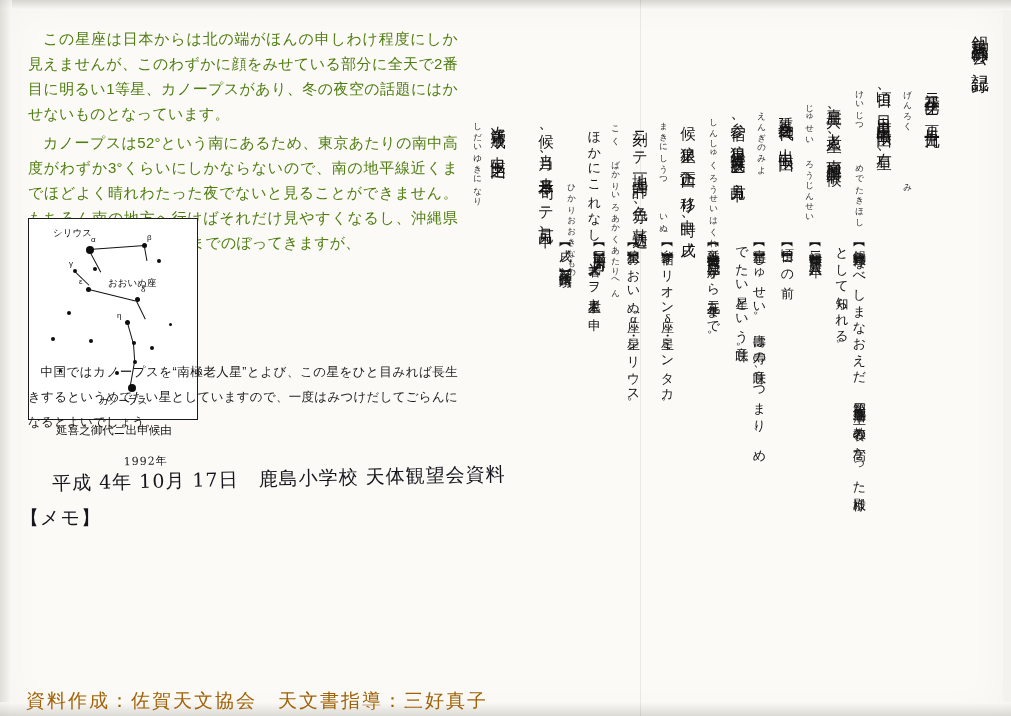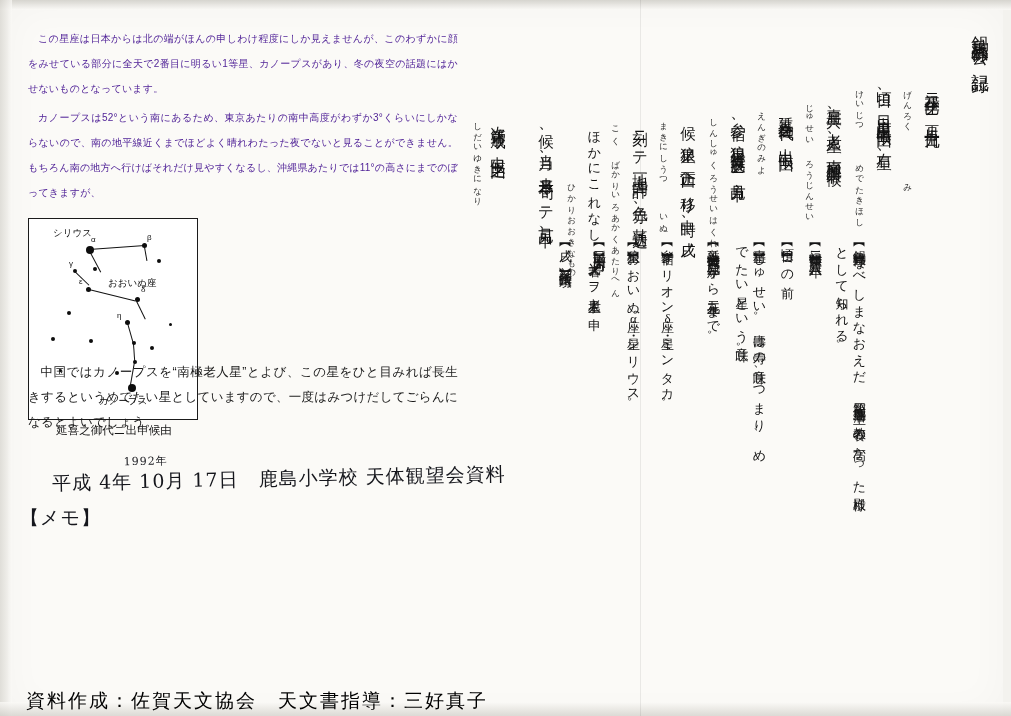--- a/index.html
+++ b/index.html
@@ -70,23 +70,23 @@
   .heading .bullet {
     display: inline-block;
     width: 8px;
     height: 8px;
     border-radius: 50%;
     background: #121212;
     margin-right: 5px;
     vertical-align: 1px;
   }
   .para {
-    font-size: 10px;
+    font-size: 15px;
     line-height: 25px;
-    color: #4c1d95;
+    color: #4d7c0f;
     text-align: justify;
     text-indent: 1em;
     margin: 0 0 2px 0;
     letter-spacing: 0.2px;
   }
   .para.p2 { margin-top: 4px; }
 
   
   .figure {
     position: absolute;
@@ -176,21 +176,21 @@
     top: 505px;
     font-size: 19px;
   }
   .hw-footer {
     position: absolute;
     left: 26px;
     top: 688px;
     font-size: 19px;
     letter-spacing: 2px;
     white-space: nowrap;
-    color: #000000;
+    color: #a16207;
   }
 
   
   .vert-area {
     position: absolute;
     left: 470px;
     top: 18px;
     width: 520px;
     height: 470px;
   }

